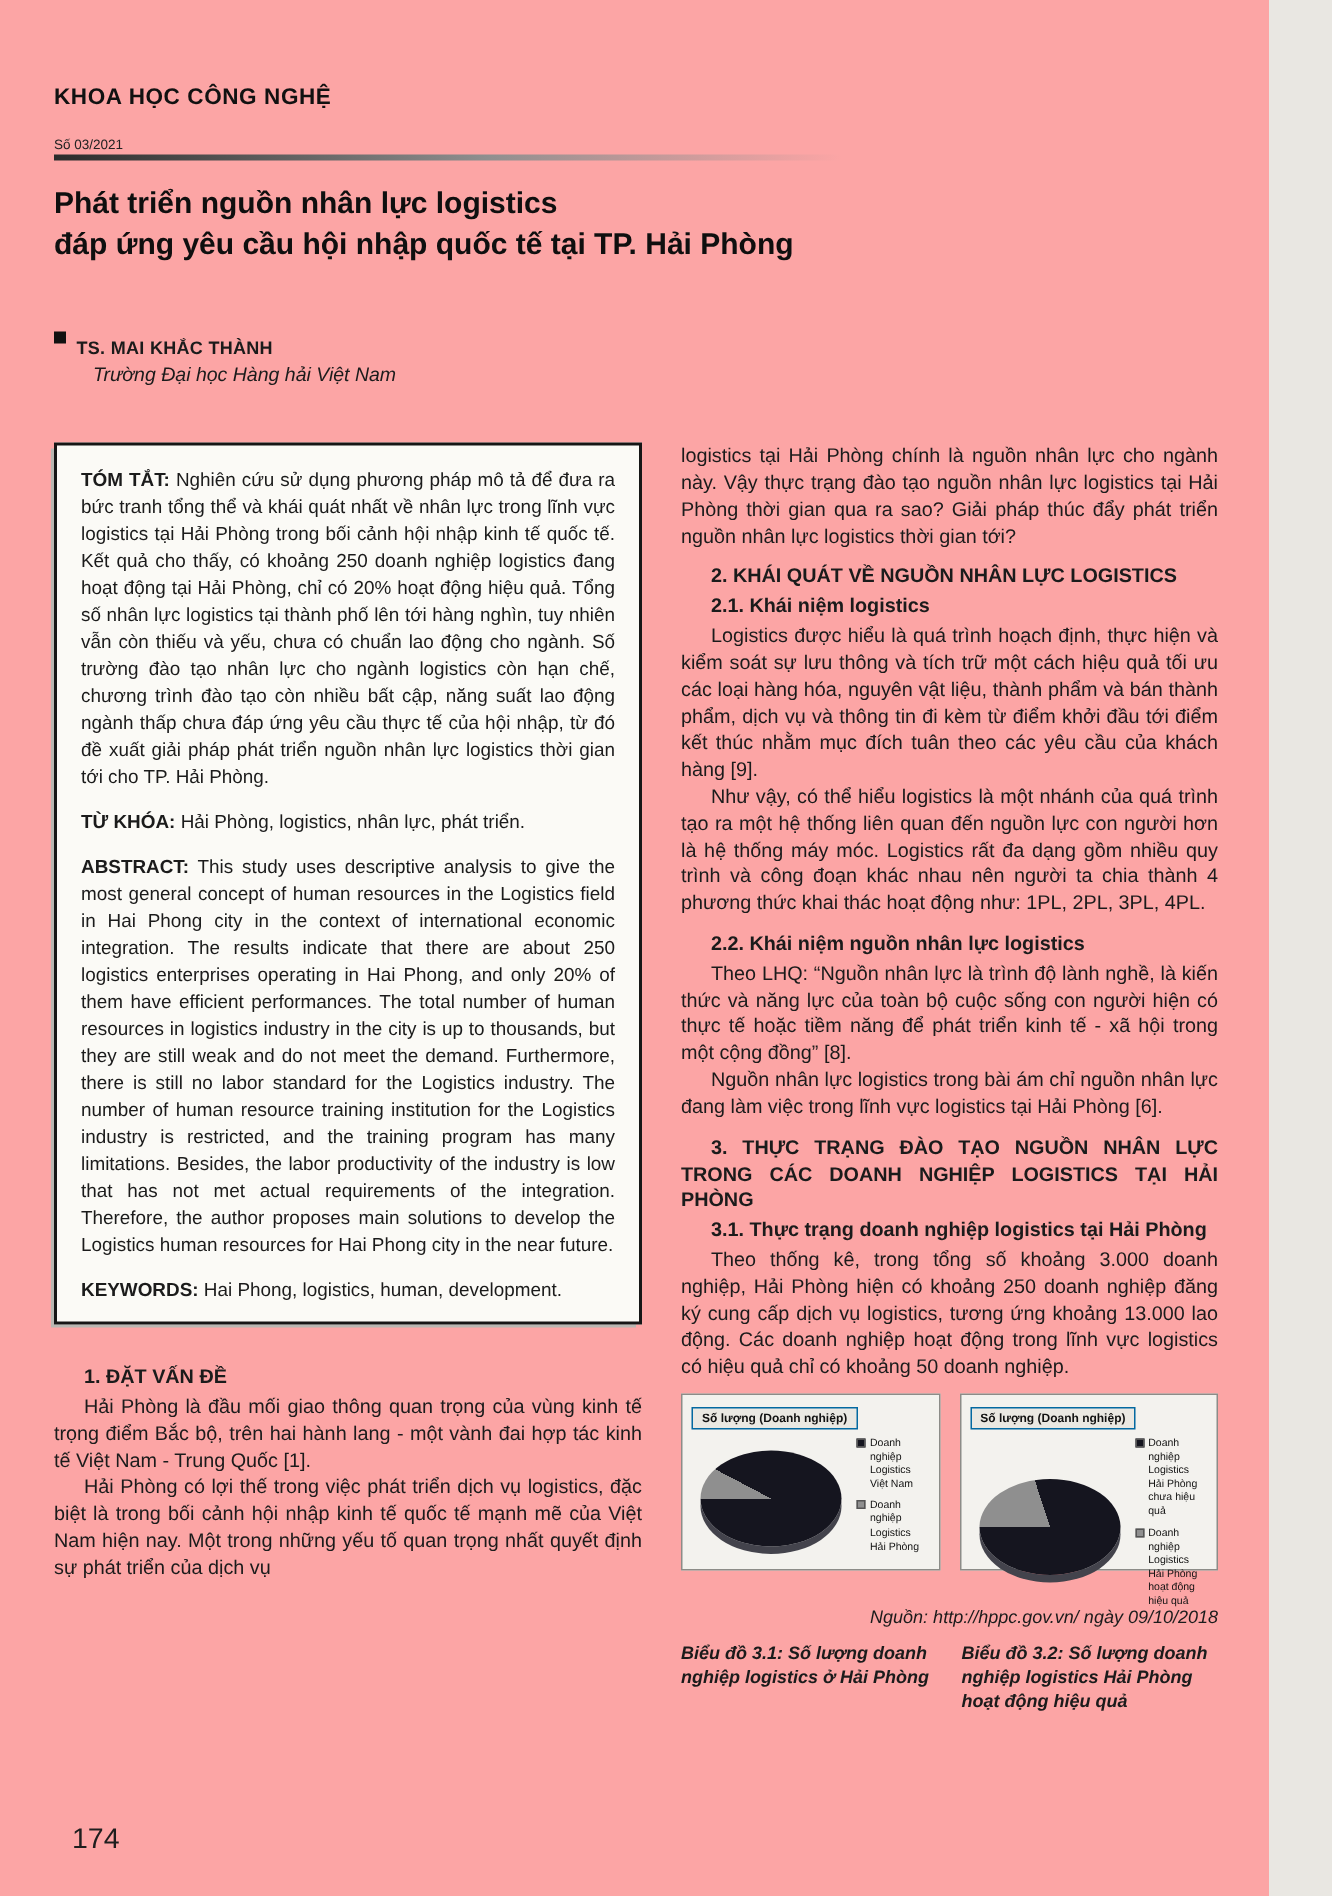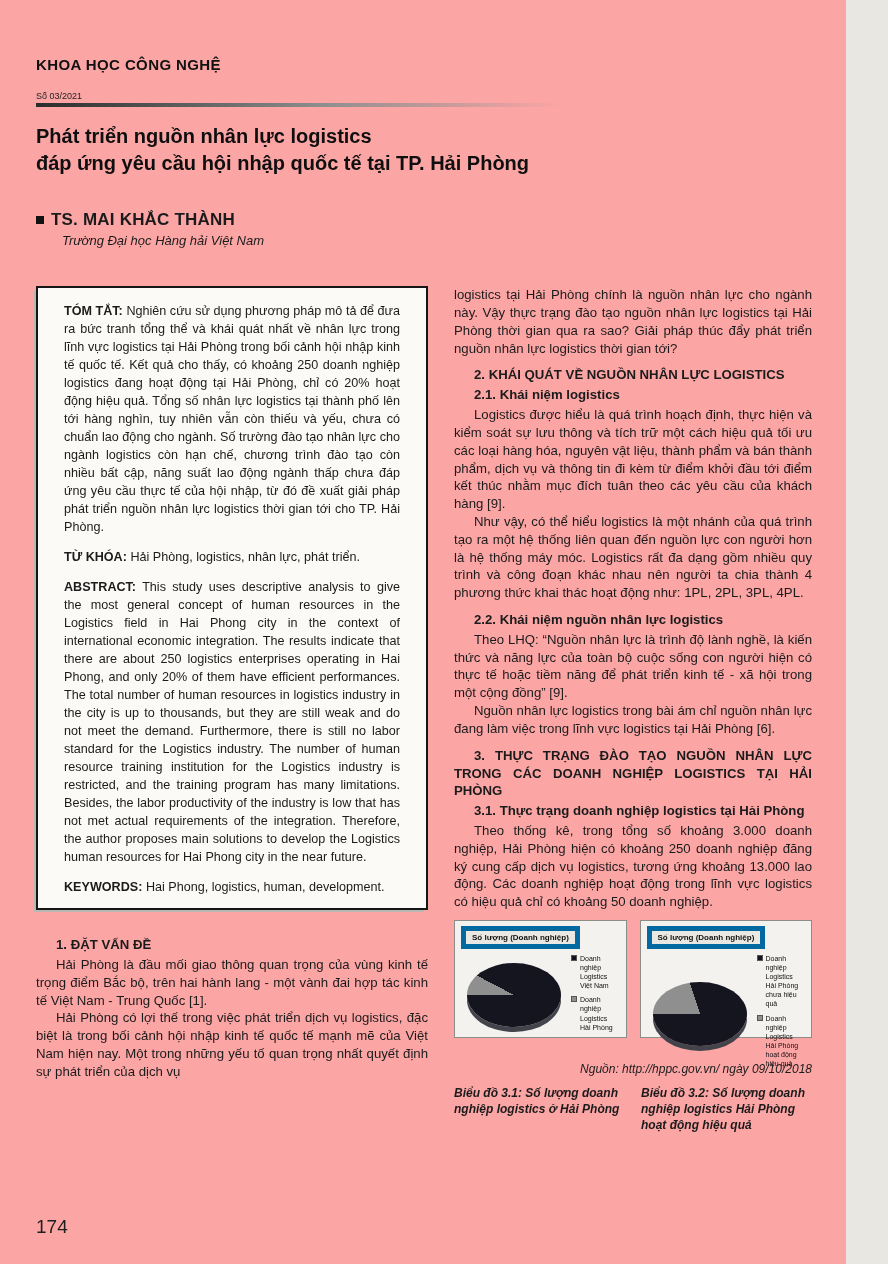--- a/index.html
+++ b/index.html
@@ -12,64 +12,64 @@
   .journal { font-size:15px; font-weight:bold; letter-spacing:.4px; color:#111; }
   .issue { font-size:9px; margin-top:18px; color:#222; }
   .rule { height:4px; width:525px; margin-top:2px;
           background:linear-gradient(to right,#2b2b2b,#8f8f8f 55%,rgba(140,140,140,0)); }
 
   
   .title { margin-top:16px; font-size:20px; font-weight:bold; line-height:1.33; color:#0f0f0f; }
   .title .tl { display:block; }
   .author-row { margin-top:34px; display:flex; align-items:center; gap:7px; }
   .bullet { width:8px; height:8px; background:#111; flex:none; }
-  .author { font-weight:bold; font-size:17px; letter-spacing:.2px; }
+  .author { font-weight:bold; font-size:12px; letter-spacing:.2px;margin-top:15px; }
   .affiliation { font-style:italic; font-size:13px; margin-top:3px; margin-left:26px; }
 
   
   .columns { display:flex; gap:26px; margin-top:38px; }
   .col-left { width:392px; flex:none; }
   .col-right { flex:1; min-width:0; }
 
   
-  .abs-box { border:2px solid #161616; padding:14px 26px 12px; font-size:12.6px;
+  .abs-box { border:2px solid #161616; padding:14px 16px 12px; font-size:12.6px;
              line-height:1.43; text-align:justify; background:#fbfaf6;
              box-shadow:-3px 3px 0 -1px #b9b7b2; }
   .abs-box p { margin-bottom:12px; }
   .abs-box p:last-child { margin-bottom:0; }
   .lbl { font-weight:bold; }
 
   
   .body-text p, .col-left .bp { font-size:13.2px; line-height:1.35; text-align:justify;
                                 text-indent:20px; }
   .no-indent { text-indent:0 !important; }
   .sec-h { font-size:13.2px; font-weight:bold; line-height:1.35; text-indent:20px;
            text-align:justify; margin-top:9px; margin-bottom:2px; }
   .sec-h.first { margin-top:26px; }
 
   
   .figure { display:flex; gap:13px; margin-top:9px; }
   .chart-panel { flex:1; border:1px solid #8c8c88; background:#f3f2ee; height:118px;
                  padding:5px 6px; }
-  .chart-title { display:inline-block; border:5px solid #0369a1; background:#eae8e2;
+  .chart-title { display:inline-block; border:1px solid #0369a1; background:#eae8e2;
                  font-size:8px; font-weight:bold; padding:2px 6px; color:#111; }
   .chart-body { display:flex; align-items:center; margin-top:5px; }
   .pie { width:94px; height:64px; border-radius:50%; flex:none; margin-left:6px;
          box-shadow:0 5px 0 #43434c; }
   .legend { margin-left:10px; font-size:7px; line-height:1.3; color:#111; }
   .legend-item { display:flex; gap:3px; align-items:flex-start; margin-bottom:5px; }
   .swatch { width:6px; height:6px; flex:none; margin-top:1px; border:1px solid #55555;
             border:1px solid #555; }
 
   .fig-source { font-style:italic; font-size:12px; text-align:right; margin-top:24px; }
   .captions { display:flex; gap:16px; margin-top:9px; }
   .caption { flex:1; font-size:12px; font-weight:bold; font-style:italic; line-height:1.35;
              text-align:left; }
 
-  .page-number { position:absolute; left:36px; bottom:26px; font-size:19px; color:#1e1e1e; }
+  .page-number { position:absolute; left:48px; bottom:26px; font-size:19px; color:#1e1e1e; }
 </style>
 </head>
 <body>
 
 <div class="page">
 
   <header>
     <div class="journal">KHOA HỌC CÔNG NGHỆ</div>
     <div class="issue">Số 03/2021</div>
     <div class="rule"></div>
@@ -103,21 +103,21 @@
 
     <div class="col-right body-text">
       <p class="no-indent">logistics tại Hải Phòng chính là nguồn nhân lực cho ngành này. Vậy thực trạng đào tạo nguồn nhân lực logistics tại Hải Phòng thời gian qua ra sao? Giải pháp thúc đẩy phát triển nguồn nhân lực logistics thời gian tới?</p>
 
       <div class="sec-h">2. KHÁI QUÁT VỀ NGUỒN NHÂN LỰC LOGISTICS</div>
       <div class="sec-h" style="margin-top:0;">2.1. Khái niệm logistics</div>
       <p>Logistics được hiểu là quá trình hoạch định, thực hiện và kiểm soát sự lưu thông và tích trữ một cách hiệu quả tối ưu các loại hàng hóa, nguyên vật liệu, thành phẩm và bán thành phẩm, dịch vụ và thông tin đi kèm từ điểm khởi đầu tới điểm kết thúc nhằm mục đích tuân theo các yêu cầu của khách hàng [9].</p>
       <p>Như vậy, có thể hiểu logistics là một nhánh của quá trình tạo ra một hệ thống liên quan đến nguồn lực con người hơn là hệ thống máy móc. Logistics rất đa dạng gồm nhiều quy trình và công đoạn khác nhau nên người ta chia thành 4 phương thức khai thác hoạt động như: 1PL, 2PL, 3PL, 4PL.</p>
 
       <div class="sec-h">2.2. Khái niệm nguồn nhân lực logistics</div>
-      <p>Theo LHQ: “Nguồn nhân lực là trình độ lành nghề, là kiến thức và năng lực của toàn bộ cuộc sống con người hiện có thực tế hoặc tiềm năng để phát triển kinh tế - xã hội trong một cộng đồng” [9].</p>
+      <p>Theo LHQ: “Nguồn nhân lực là trình độ lành nghề, là kiến thức và năng lực của toàn bộ cuộc sống con người hiện có thực tế hoặc tiềm năng để phát triển kinh tế - xã hội trong một cộng đồng” [8].</p>
       <p>Nguồn nhân lực logistics trong bài ám chỉ nguồn nhân lực đang làm việc trong lĩnh vực logistics tại Hải Phòng [6].</p>
 
       <div class="sec-h">3. THỰC TRẠNG ĐÀO TẠO NGUỒN NHÂN LỰC TRONG CÁC DOANH NGHIỆP LOGISTICS TẠI HẢI PHÒNG</div>
       <div class="sec-h" style="margin-top:0;">3.1. Thực trạng doanh nghiệp logistics tại Hải Phòng</div>
       <p>Theo thống kê, trong tổng số khoảng 3.000 doanh nghiệp, Hải Phòng hiện có khoảng 250 doanh nghiệp đăng ký cung cấp dịch vụ logistics, tương ứng khoảng 13.000 lao động. Các doanh nghiệp hoạt động trong lĩnh vực logistics có hiệu quả chỉ có khoảng 50 doanh nghiệp.</p>
 
       <div class="figure">
         <div class="chart-panel">
           <div class="chart-title">Số lượng (Doanh nghiệp)</div>
           <div class="chart-body">

